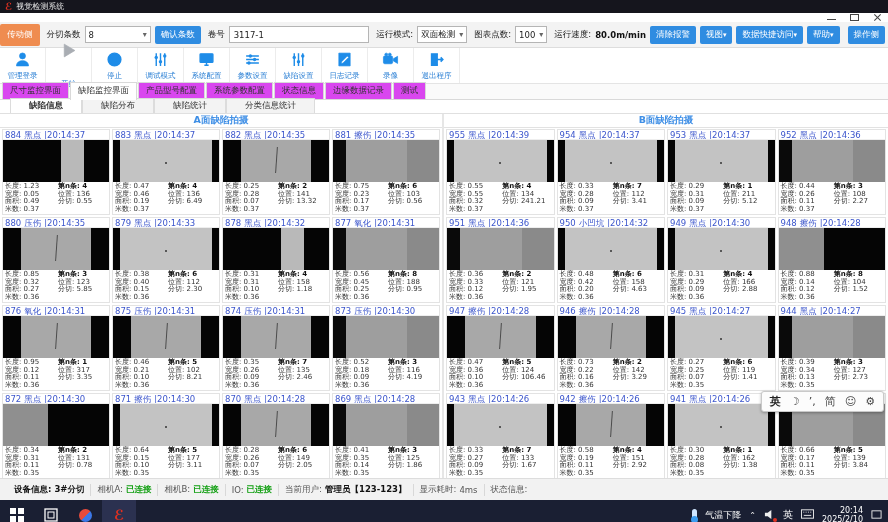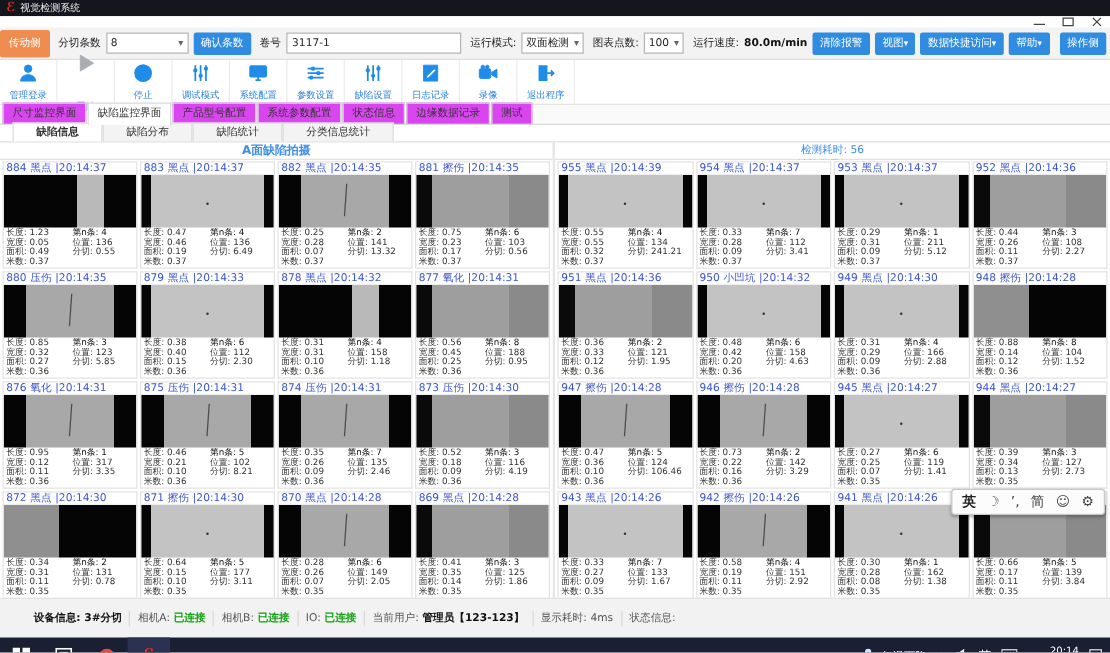--- a/index.html
+++ b/index.html
@@ -66,24 +66,24 @@
   .img-v1 { background:linear-gradient(90deg,#050505 0 7%,#c3c3c3 7% 93%,#050505 93%); }
   .img-v1::after { content:""; position:absolute; left:49%; top:52%; width:2px; height:2px; background:#333; border-radius:50%; }
   .img-v2 { background:linear-gradient(90deg,#050505 0 17%,#a8a8a8 17% 83%,#050505 83%); }
   .img-v2::after { content:""; position:absolute; left:50%; top:15%; width:1px; height:62%; background:#4c4c4c; transform:rotate(4deg); }
   .img-v3 { background:linear-gradient(90deg,#0a0a0a 0 12%,#9e9e9e 12% 70%,#8a8a8a 70% 100%); }
   .img-v4 { background:linear-gradient(90deg,#8f8f8f 0 42%,#050505 42%); }
   .cell-meta { flex:1; display:flex; font-size:7px; line-height:7.5px; padding:1px 2px; color:#333; }
   .mcol { width:52%; }
   .mcol.mr { width:48%; }
   .mrow { white-space:nowrap; }
-  .mrow.strong { font-weight:normal; color:#111; }
+  .mrow.strong { font-weight:bold; color:#111; }
 
   
-  .statusbar { height:32px; background:#f2f2f2; border-top:1px solid #ddd; display:flex; align-items:center; font-size:8.5px; color:#555; padding:0 21px; white-space:nowrap; }
+  .statusbar { height:22px; background:#f2f2f2; border-top:1px solid #ddd; display:flex; align-items:center; font-size:8.5px; color:#555; padding:0 8px; white-space:nowrap; }
   .seg { padding:0 6px; border-right:1px solid #d8d8d8; display:flex; gap:3px; align-items:center; }
   .seg:last-child { border-right:none; }
   .bold-dark { font-weight:bold; color:#111; }
   .green { color:#14a014; font-weight:bold; }
 
   
   .taskbar { height:30px; background:#1a1f33; display:flex; align-items:center; color:#fff; }
   .tb-icons { display:flex; align-items:center; height:100%; }
   .task-ic { width:34px; height:100%; display:flex; align-items:center; justify-content:center; cursor:pointer; }
   .task-ic svg { width:14px; height:14px; }
@@ -515,20 +515,21 @@
               <div class="mrow strong">第n条: 3</div>
               <div class="mrow">位置: 125</div>
               <div class="mrow">分切: 1.86</div>
             </div>
           </div>
         </div>
       </div>
   </div>
   <div class="panel">
     <div class="panel-head">
+      <span class="panel-title">B面缺陷拍摄</span>
       <span class="panel-mid"><span>检测耗时:</span> <span>56</span></span>
       <span class="panel-right"><span>缺陷数量:</span> <span>955</span></span>
     </div>
     <div class="panel-grid">
         <div class="cell">
           <div class="cell-head"><span class="cid">955</span><span class="ctype">黑点</span><span class="ctime">|20:14:39</span></div>
           <div class="cell-img img-v1"></div>
           <div class="cell-meta">
             <div class="mcol">
               <div class="mrow">长度: 0.55</div>

